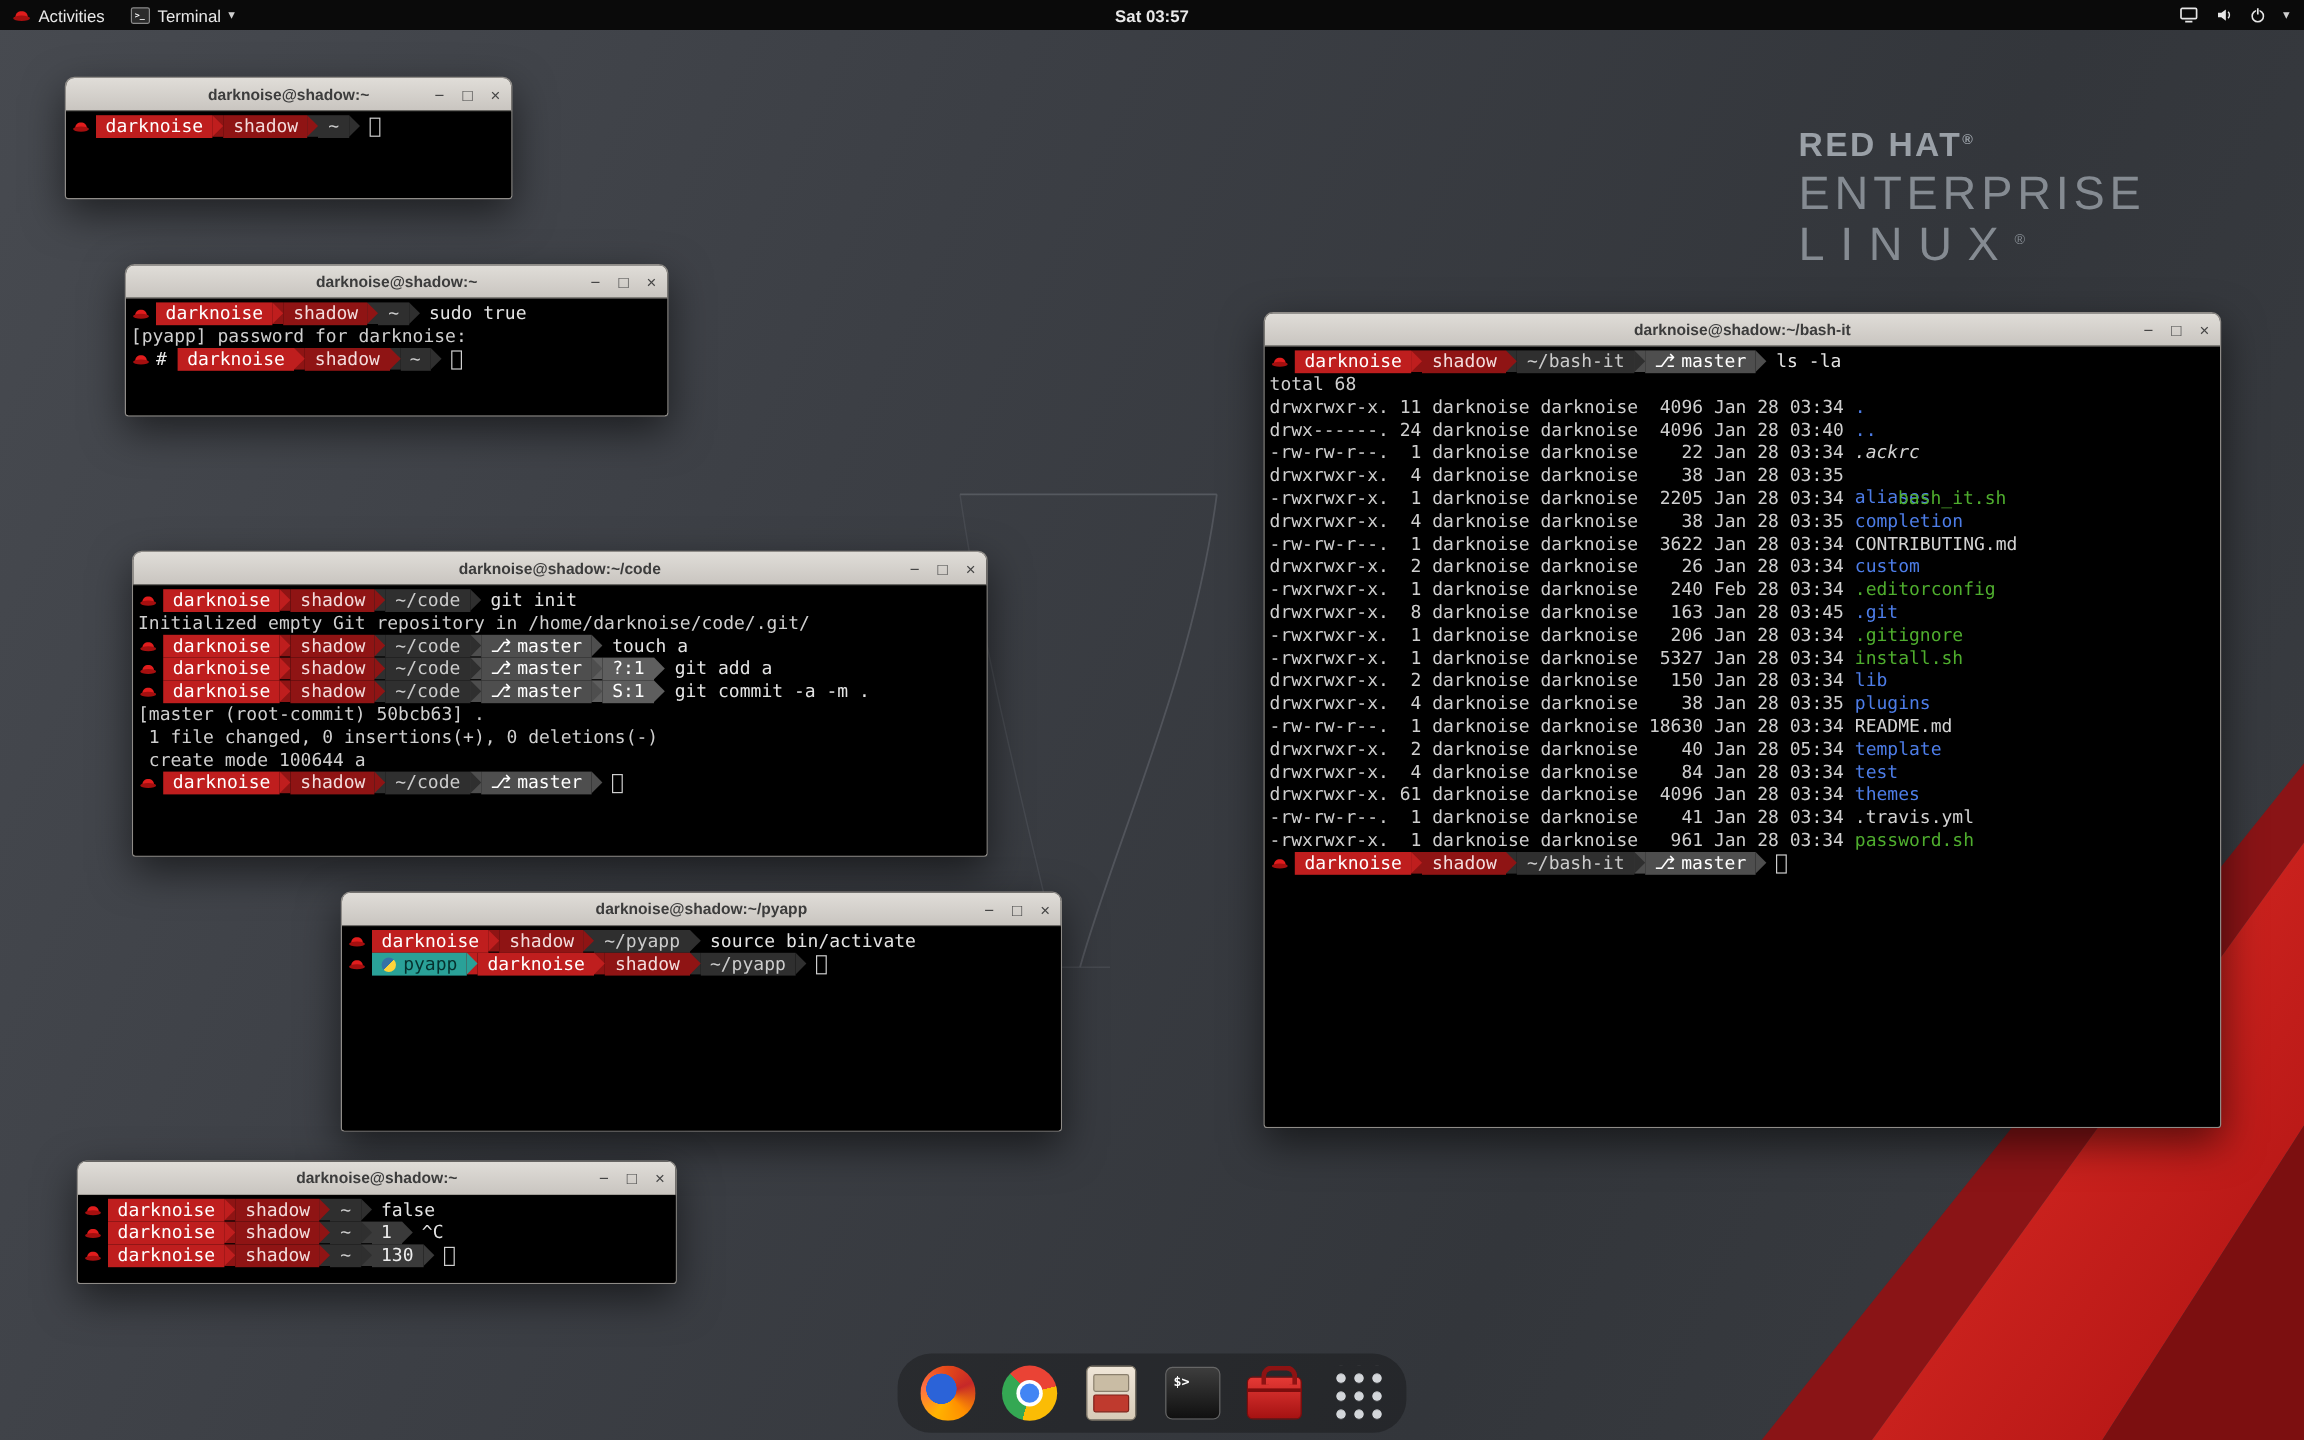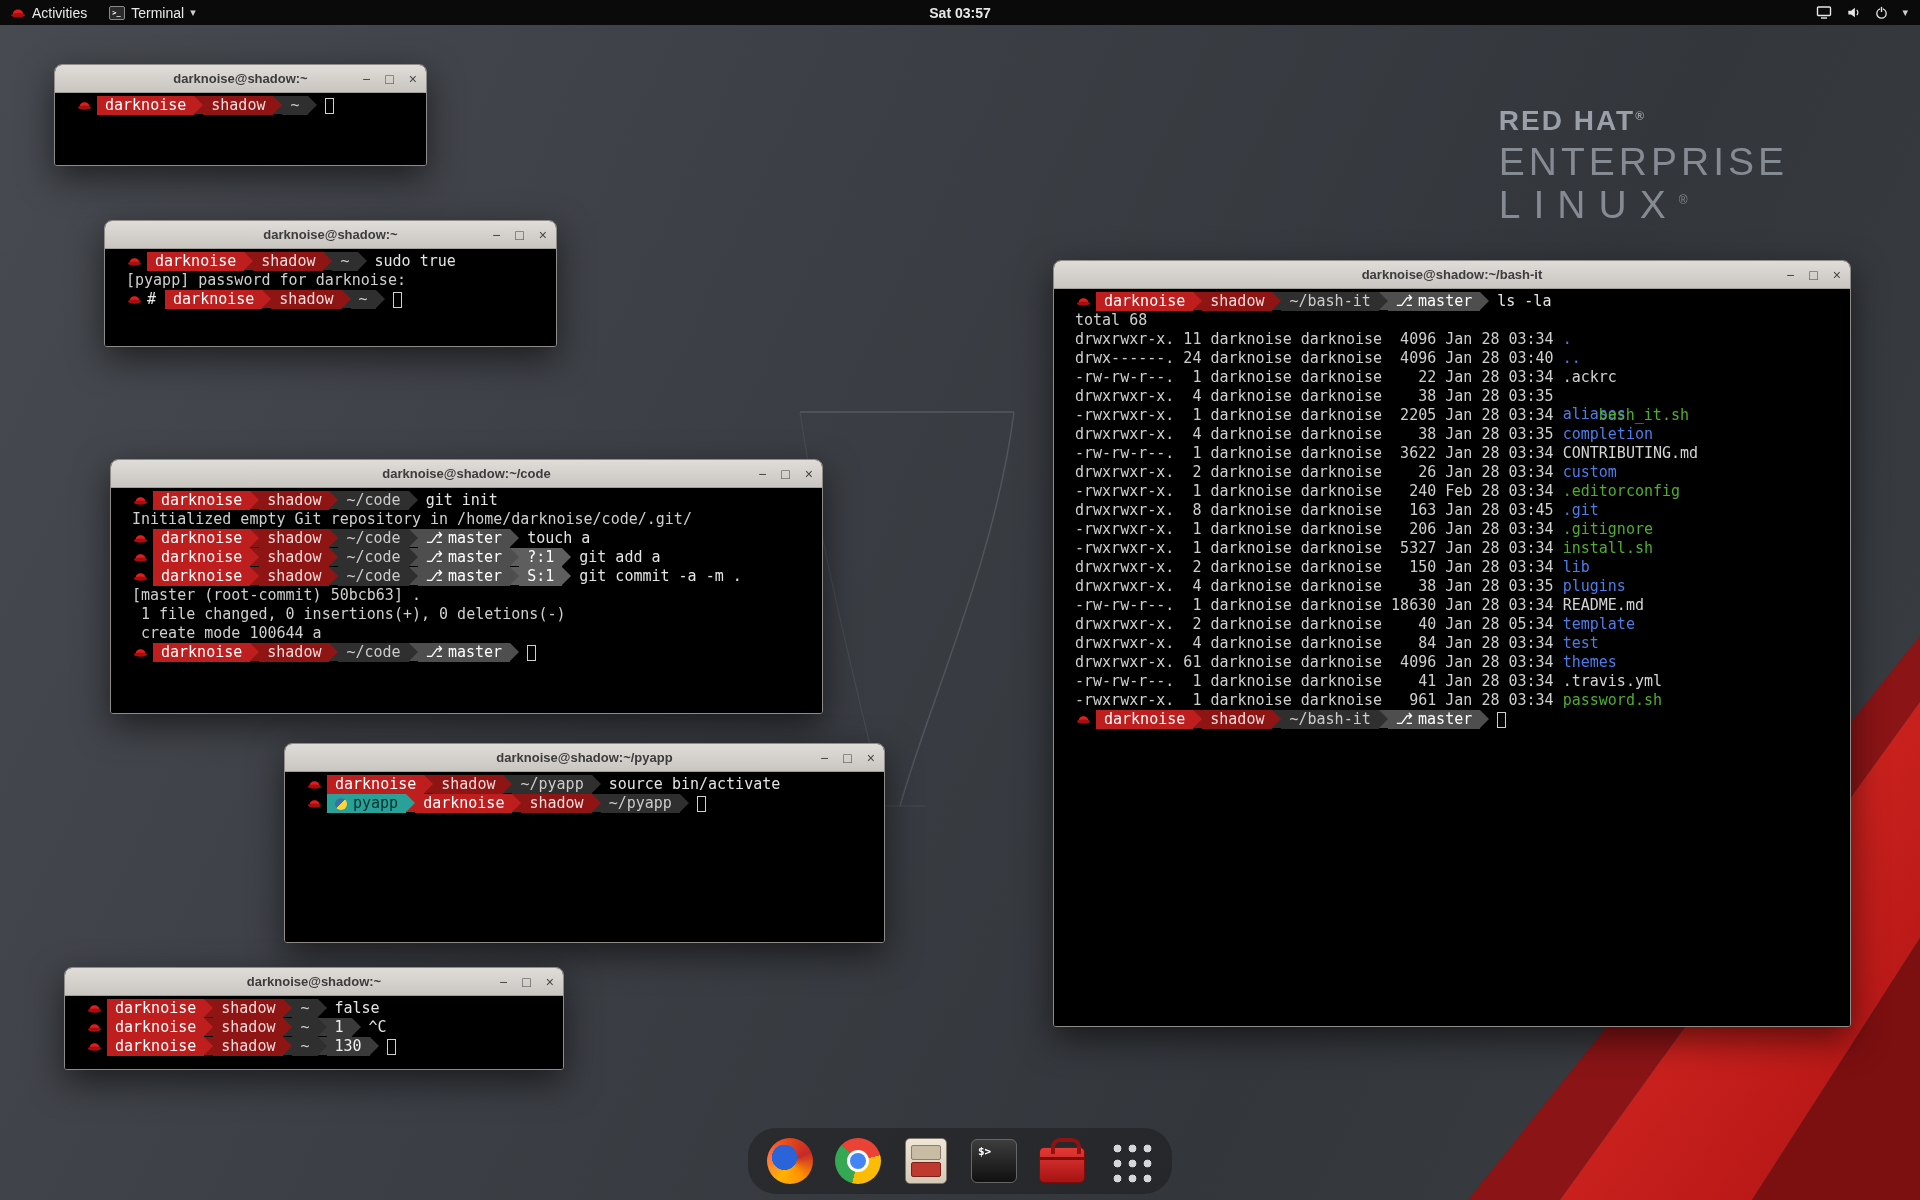--- a/index.html
+++ b/index.html
@@ -21,25 +21,25 @@
   .brand .l2{font-size:39px;letter-spacing:4px;color:#858b92;margin-top:7px}
   .brand .l3{font-size:39px;letter-spacing:13px;color:#858b92;margin-top:2px}
   .brand sup{font-size:12px;letter-spacing:0;vertical-align:super}
   
   .win{position:absolute;background:#000;border:1px solid #8f8c88;border-radius:8px 8px 3px 3px;box-shadow:0 12px 34px rgba(0,0,0,.55)}
   .w0{left:54px;top:64px;width:373px;height:102px;z-index:10}
   .w1{left:104px;top:220px;width:453px;height:127px;z-index:11}
   .w2{left:110px;top:459px;width:713px;height:255px;z-index:12}
   .w3{left:284px;top:743px;width:601px;height:200px;z-index:13}
   .w4{left:64px;top:967px;width:500px;height:103px;z-index:14}
-  .w5{left:1053px;top:260px;width:798px;height:767px;z-index:15}
+  .w5{left:1053px;top:260px;width:798px;height:680px;z-index:15}
   .titlebar{height:28px;background:linear-gradient(#e0ddd8,#c9c5c0);border-bottom:1px solid #a29e98;border-radius:7px 7px 0 0;display:flex;align-items:center;justify-content:center;position:relative;color:#3c3c3c;font-size:13px;font-weight:bold}
   .winbtns{position:absolute;right:9px;top:0;bottom:0;display:flex;align-items:center;gap:15px;color:#454545;font-size:14px;font-weight:normal}
   .wbtn{cursor:default;line-height:1}
-  .term{position:absolute;top:28px;left:0;right:0;bottom:0;padding:3px 21px;font:15px/19px "DejaVu Sans Mono",monospace;color:#d3d3d3;overflow:hidden;border-radius:0 0 2px 2px;background:#000}
+  .term{position:absolute;top:28px;left:0;right:0;bottom:0;padding:3px 4px;font:15px/19px "DejaVu Sans Mono",monospace;color:#d3d3d3;overflow:hidden;border-radius:0 0 2px 2px;background:#000}
   .tline{display:flex;align-items:flex-start;height:19px;white-space:pre}
   .seg{display:inline-flex;align-items:center;padding:0 8px;height:19px}
   .pl-arrow{width:0;height:0;border-top:9.5px solid transparent;border-bottom:9.5px solid transparent;border-left:9px solid #000;flex:0 0 auto}
   .prefix{color:#e8e8e8;align-self:center}
   .cmd{margin-left:8px;color:#e4e4e4;align-self:center}
   .out{color:#cfcfcf;align-self:center}
   .fname{align-self:center}
   .cursor{width:9px;height:16px;border:1px solid #cfcfcf;margin-left:8px;align-self:center;display:inline-block}
   .hat{width:17px;display:inline-flex;align-items:center;align-self:center;margin:0 3px 0 1px}
   .branch{font-family:"DejaVu Sans",sans-serif;margin-right:5px}
@@ -260,21 +260,21 @@
       </span>
     </div>
     <div class="term">
         <div class="tline"><span class="hat"><svg width="15" height="11" viewBox="0 0 20 14">
               <path d="M3.5 9C3.5 4.5 6.5 2.5 10 2.5s6.5 2 6.5 6.5z" fill="#e11d1d"></path>
               <ellipse cx="10" cy="9.8" rx="8.8" ry="2.8" fill="#a50f0f"></ellipse>
             </svg></span><span class="seg" style="background: rgb(191, 30, 30); color: rgb(255, 255, 255);">darknoise</span><span class="pl-arrow" style="border-left-color: rgb(191, 30, 30); background: rgb(143, 20, 20);"></span><span class="seg" style="background: rgb(143, 20, 20); color: rgb(243, 220, 220);">shadow</span><span class="pl-arrow" style="border-left-color: rgb(143, 20, 20); background: rgb(47, 47, 47);"></span><span class="seg" style="background: rgb(47, 47, 47); color: rgb(204, 204, 204);">~/bash-it</span><span class="pl-arrow" style="border-left-color: rgb(47, 47, 47); background: rgb(78, 78, 78);"></span><span class="seg" style="background: rgb(78, 78, 78); color: rgb(255, 255, 255);"><span class="branch">⎇</span>master</span><span class="pl-arrow" style="border-left-color: rgb(78, 78, 78);"></span><span class="cmd">ls -la</span></div>
         <div class="tline"><span class="out">total 68</span></div>
         <div class="tline"><span class="out">drwxrwxr-x. 11 darknoise darknoise  4096 Jan 28 03:34 </span><span class="fname" style="color: rgb(77, 125, 232);">.</span></div>
         <div class="tline"><span class="out">drwx------. 24 darknoise darknoise  4096 Jan 28 03:40 </span><span class="fname" style="color: rgb(77, 125, 232);">..</span></div>
-        <div class="tline"><span class="out">-rw-rw-r--.  1 darknoise darknoise    22 Jan 28 03:34 </span><span class="fname" style="color: rgb(211, 211, 211);">.ackrc</span></div>
+        <div class="tline"><span class="out">-rw-rw-r--.  1 darknoise darknoise    22 Jan 28 03:34 </span><span class="fname" style="color: rgb(211, 211, 211); font-style: italic;">.ackrc</span></div>
         <div class="tline"><span class="out">drwxrwxr-x.  4 darknoise darknoise    38 Jan 28 03:35 </span><span class="fname" style="color: rgb(77, 125, 232); margin-top: 36px;">aliases</span></div>
         <div class="tline"><span class="out">-rwxrwxr-x.  1 darknoise darknoise  2205 Jan 28 03:34 </span><span class="fname" style="color: rgb(79, 174, 46); margin-left: 36px;">bash_it.sh</span></div>
         <div class="tline"><span class="out">drwxrwxr-x.  4 darknoise darknoise    38 Jan 28 03:35 </span><span class="fname" style="color: rgb(77, 125, 232);">completion</span></div>
         <div class="tline"><span class="out">-rw-rw-r--.  1 darknoise darknoise  3622 Jan 28 03:34 </span><span class="fname" style="color: rgb(211, 211, 211);">CONTRIBUTING.md</span></div>
         <div class="tline"><span class="out">drwxrwxr-x.  2 darknoise darknoise    26 Jan 28 03:34 </span><span class="fname" style="color: rgb(77, 125, 232);">custom</span></div>
         <div class="tline"><span class="out">-rwxrwxr-x.  1 darknoise darknoise   240 Feb 28 03:34 </span><span class="fname" style="color: rgb(79, 174, 46);">.editorconfig</span></div>
         <div class="tline"><span class="out">drwxrwxr-x.  8 darknoise darknoise   163 Jan 28 03:45 </span><span class="fname" style="color: rgb(77, 125, 232);">.git</span></div>
         <div class="tline"><span class="out">-rwxrwxr-x.  1 darknoise darknoise   206 Jan 28 03:34 </span><span class="fname" style="color: rgb(79, 174, 46);">.gitignore</span></div>
         <div class="tline"><span class="out">-rwxrwxr-x.  1 darknoise darknoise  5327 Jan 28 03:34 </span><span class="fname" style="color: rgb(79, 174, 46);">install.sh</span></div>
         <div class="tline"><span class="out">drwxrwxr-x.  2 darknoise darknoise   150 Jan 28 03:34 </span><span class="fname" style="color: rgb(77, 125, 232);">lib</span></div>

